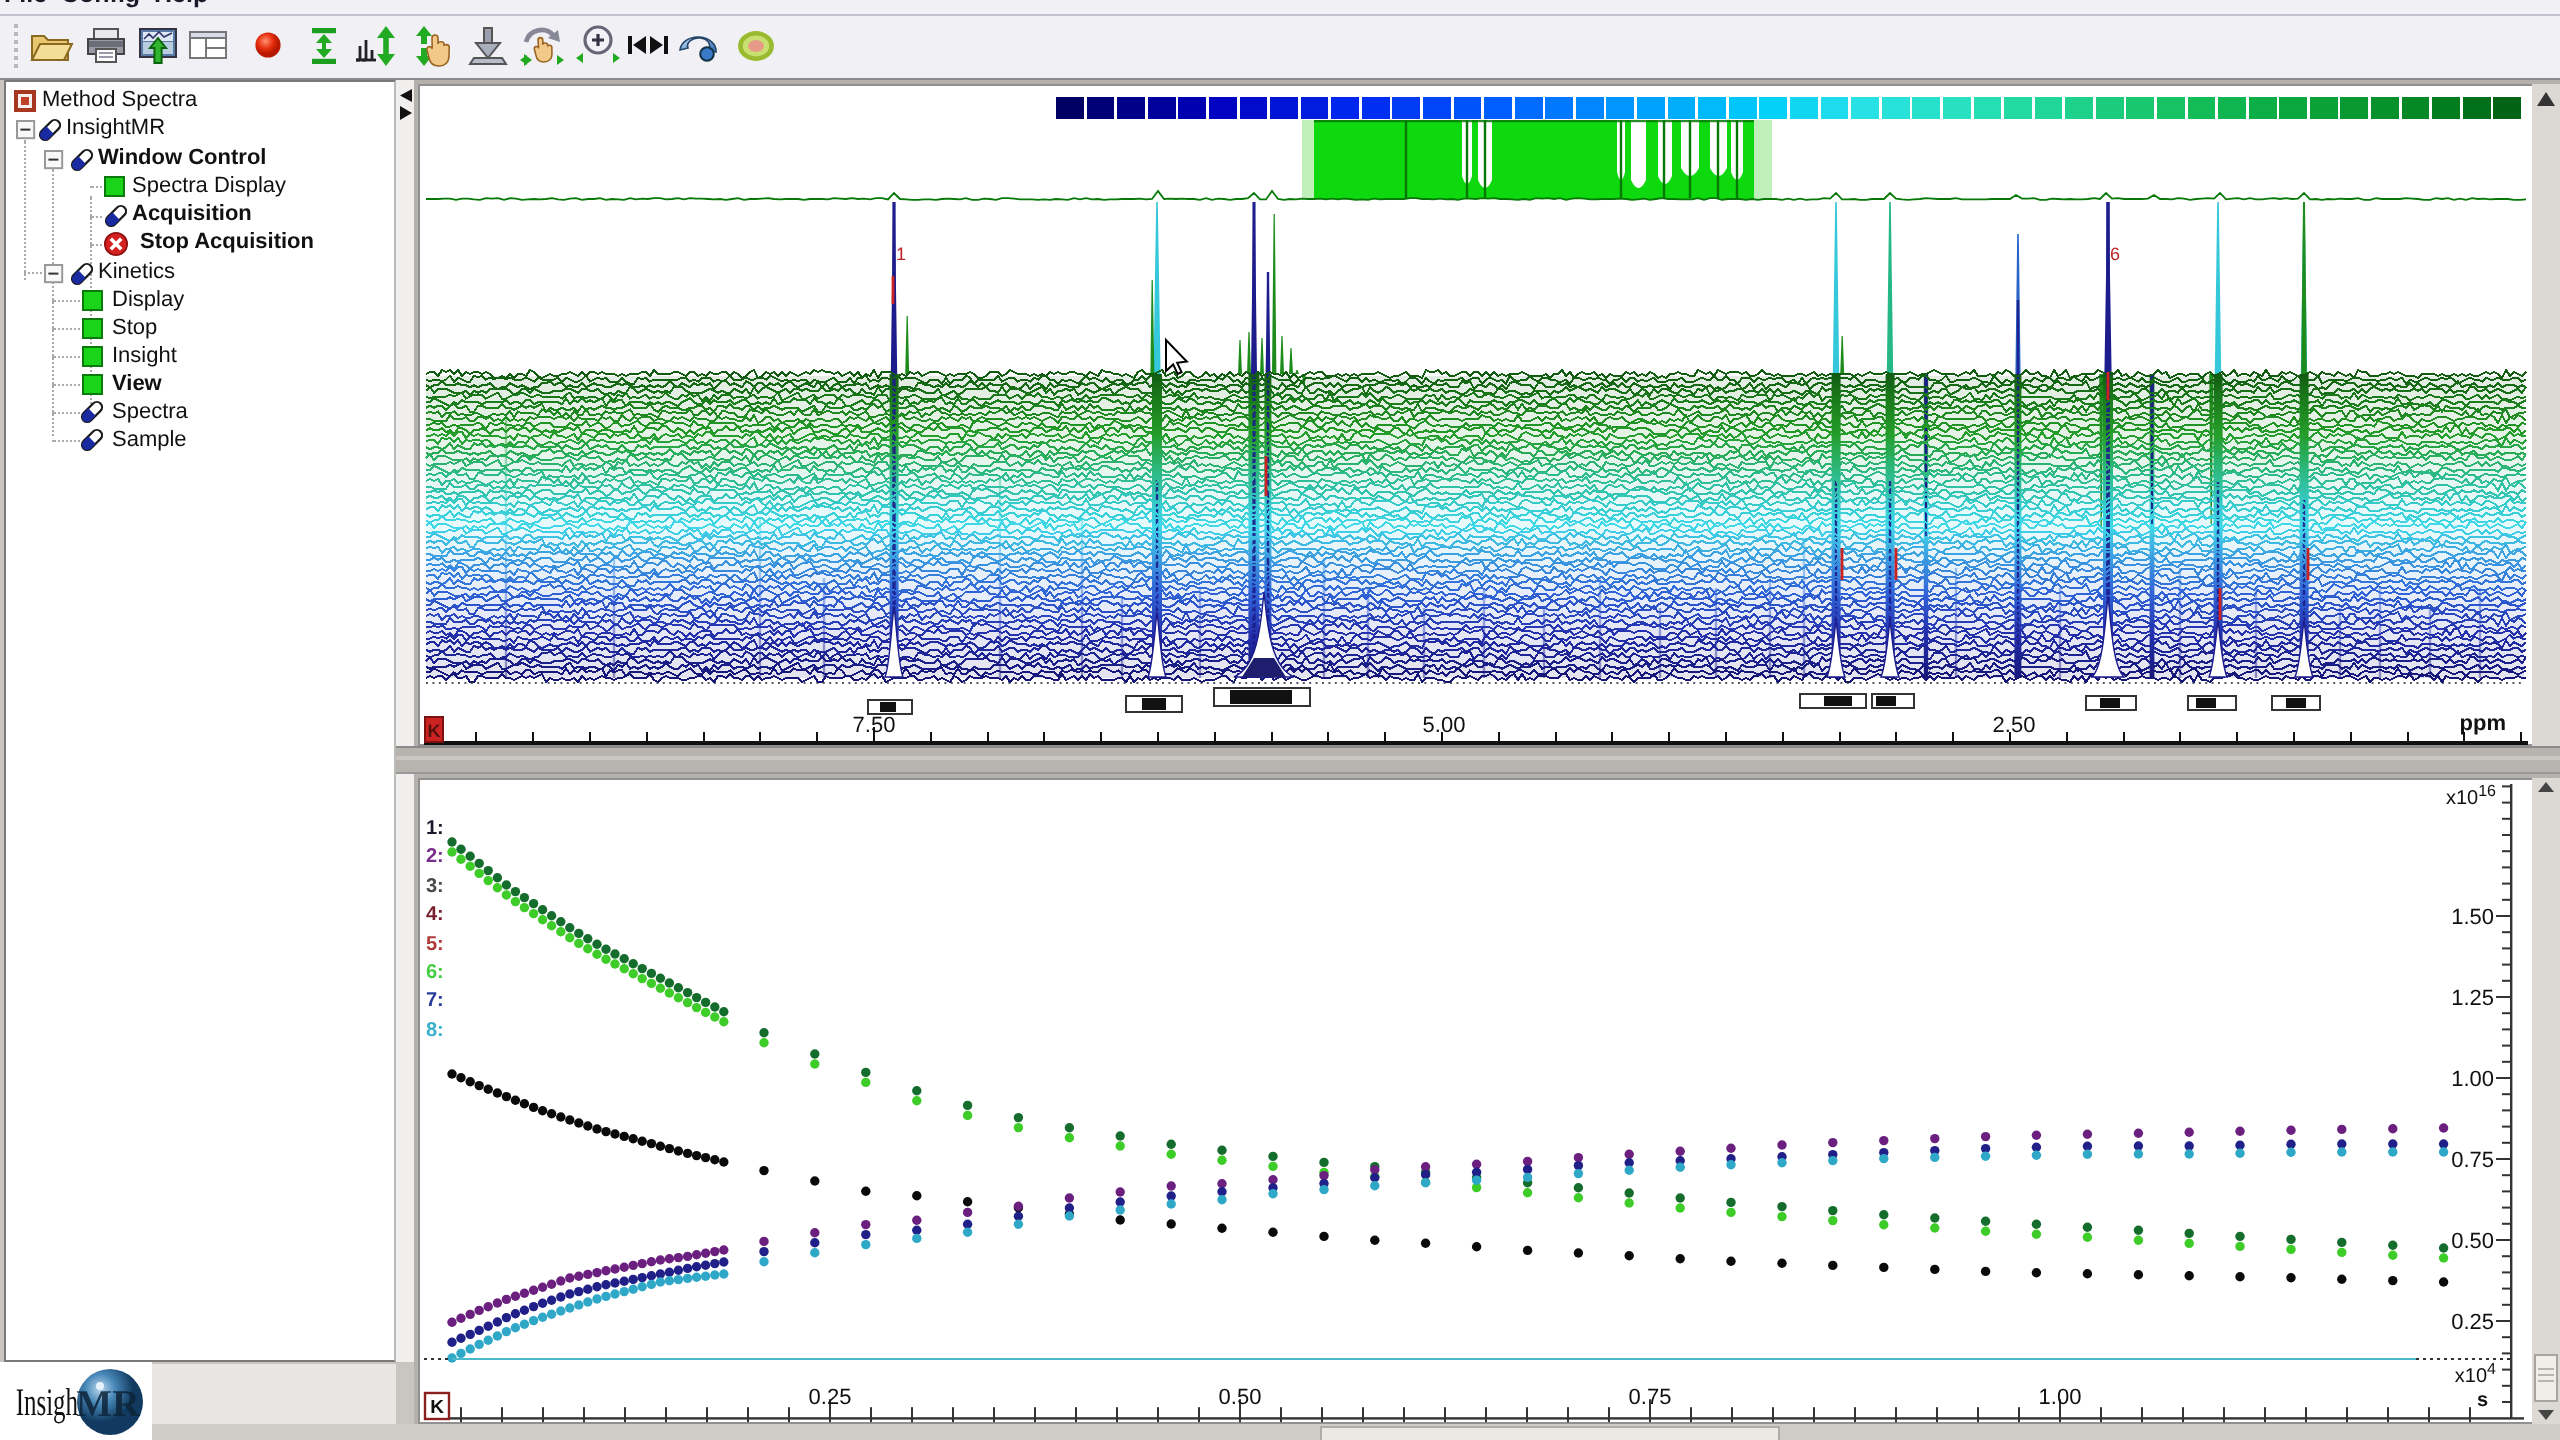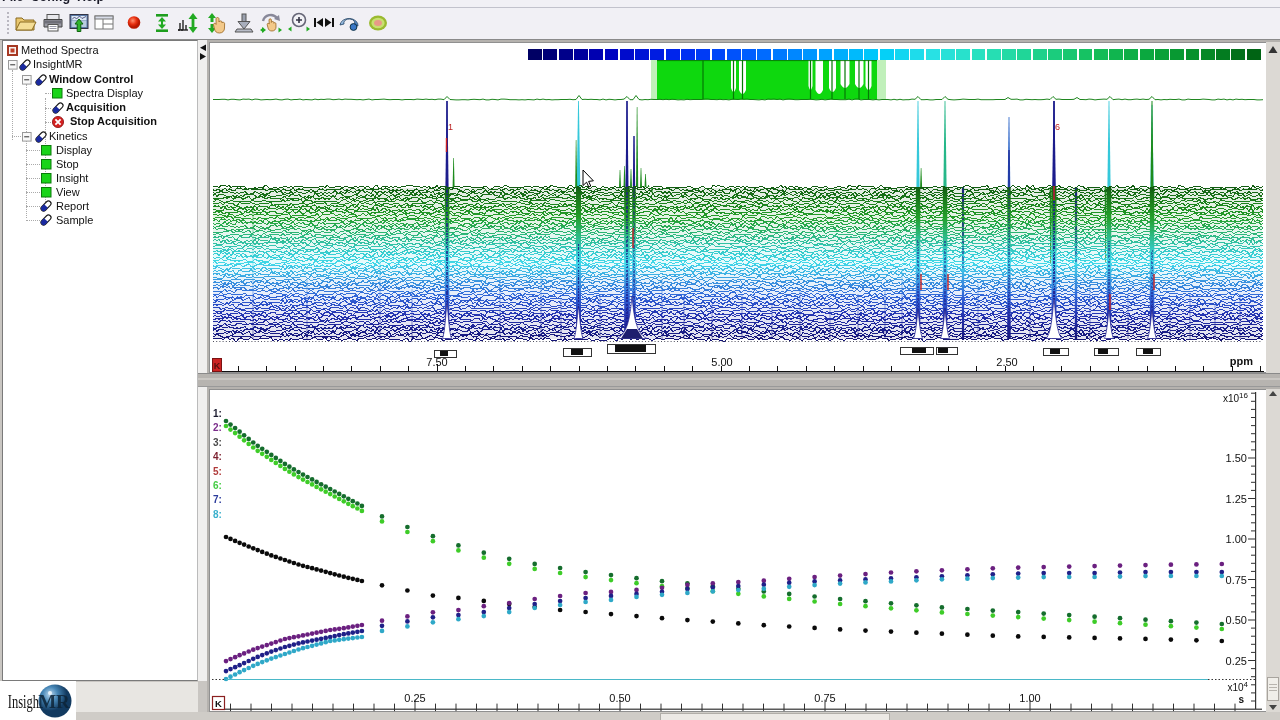--- a/index.html
+++ b/index.html
@@ -192,28 +192,28 @@
     <rect x="0.5" y="0.5" width="9.5" height="9.5" fill="#19d419" stroke="#0a7a0a"></rect>
   </svg>
 <div class="abs tt" style="left:56px;top:157.5px;font-weight:400">Stop</div>
 <svg class="abs" style="left:41px;top:172.5px" width="11" height="11">
     <rect x="0.5" y="0.5" width="9.5" height="9.5" fill="#19d419" stroke="#0a7a0a"></rect>
   </svg>
 <div class="abs tt" style="left:56px;top:171.5px;font-weight:400">Insight</div>
 <svg class="abs" style="left:41px;top:186.5px" width="11" height="11">
     <rect x="0.5" y="0.5" width="9.5" height="9.5" fill="#19d419" stroke="#0a7a0a"></rect>
   </svg>
-<div class="abs tt" style="left:56px;top:185.5px;font-weight:400">View</div>
+<div class="abs tt" style="left:56px;top:185.5px;font-weight:700">View</div>
 <svg class="abs" style="left:39px;top:198.5px" width="14" height="14" viewBox="0 0 14 14">
 <g transform="rotate(45 7 7)">
       <rect x="4.4" y="1" width="5.2" height="12" rx="2.6" fill="#fff" stroke="#1a1a1a" stroke-width="1.1"></rect>
 <path d="M4.4 7 h5.2 v3.4 a2.6 2.6 0 0 1 -5.2 0 Z" fill="#1a2aa0"></path>
     </g>
   </svg>
-<div class="abs tt" style="left:56px;top:199.5px;font-weight:400">Report</div>
+<div class="abs tt" style="left:56px;top:199.5px;font-weight:400">Spectra</div>
 <svg class="abs" style="left:39px;top:212.5px" width="14" height="14" viewBox="0 0 14 14">
 <g transform="rotate(45 7 7)">
       <rect x="4.4" y="1" width="5.2" height="12" rx="2.6" fill="#fff" stroke="#1a1a1a" stroke-width="1.1"></rect>
 <path d="M4.4 7 h5.2 v3.4 a2.6 2.6 0 0 1 -5.2 0 Z" fill="#1a2aa0"></path>
     </g>
   </svg>
 <div class="abs tt" style="left:56px;top:213.5px;font-weight:400">Sample</div>
 <div class="abs" style="left:198px;top:40px;width:9px;height:641px;background:#f0efee"></div>
 <svg class="abs" style="left:198px;top:44px" width="10" height="20" viewBox="0 0 10 20">
 <polygon points="8,0.5 2,3.8 8,7" fill="#111"></polygon>

